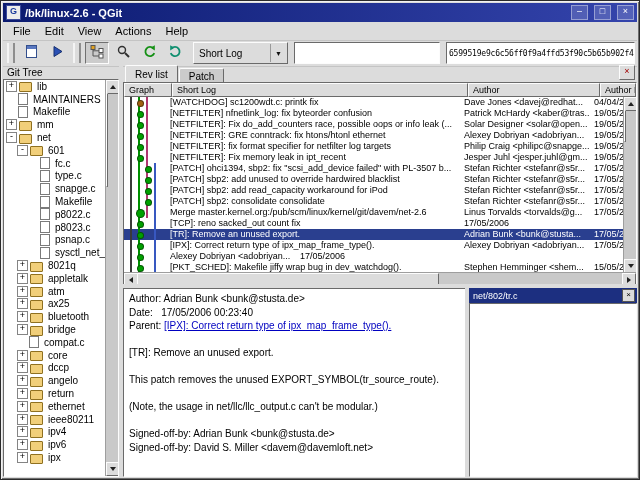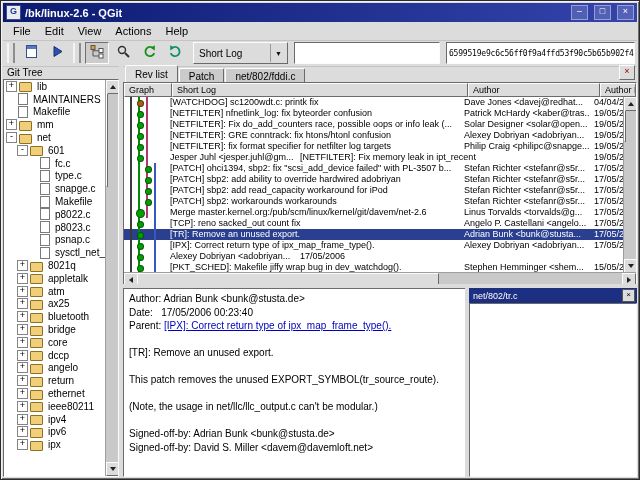--- a/index.html
+++ b/index.html
@@ -305,20 +305,26 @@
             <span class="tree-label">bluetooth</span>
           </div>
           <div class="tree-row">
             <span style="flex: 0 0 auto; width: 13px;"></span>
             <span class="expander">+</span>
             <div class="folder-icon"></div>
             <span class="tree-label">bridge</span>
           </div>
           <div class="tree-row">
             <span style="flex: 0 0 auto; width: 13px;"></span>
+            <span class="expander-ph"></span>
+            <div class="file-icon"></div>
+            <span class="tree-label">compat.c</span>
+          </div>
+          <div class="tree-row">
+            <span style="flex: 0 0 auto; width: 13px;"></span>
             <span class="expander">+</span>
             <div class="folder-icon"></div>
             <span class="tree-label">core</span>
           </div>
           <div class="tree-row">
             <span style="flex: 0 0 auto; width: 13px;"></span>
             <span class="expander">+</span>
             <div class="folder-icon"></div>
             <span class="tree-label">dccp</span>
           </div>
@@ -378,21 +384,20 @@
   </div>
 
   <div class="splitter splitter-side"></div>
 
   <div class="content">
 
     <div class="tabbar">
       <div class="tabs-holder" style="display:flex;align-items:flex-end">
           <div class="tab active">Rev list</div>
           <div class="tab">Patch</div>
-          <div class="tab">net/802/fddi.c</div>
         </div>
       <div class="tab-fill"></div>
       <div class="tab-close">×</div>
     </div>
 
     <div class="listview">
       <div class="lv-header">
           <div class="hcell hc-graph">Graph</div>
           <div class="hcell hc-log">Short Log</div>
           <div class="hcell hc-author">Author</div>
@@ -432,21 +437,21 @@
             <div class="cell c-author">Solar Designer &lt;solar@open...</div>
             <div class="cell c-author-date">19/05/2006</div>
           </div>
           <div class="lv-row">
             <div class="cell graph-cell">
               <i class="lane" style="left: 6px; background: rgb(58, 58, 58);"></i>
               <i class="lane" style="left: 14px; background: rgb(0, 143, 0);"></i>
               <i class="lane" style="left: 22px; background: rgb(176, 56, 112);"></i>
               <i class="dot" style="left: 13px; background: rgb(0, 160, 0);"></i>
             </div>
-            <div class="cell c-short-log">[NETFILTER]: GRE conntrack: fix htons/htonl confusion</div>
+            <div class="cell c-short-log">[NETFILTER]: GRE conntrack: fix htons/htonl ethernet</div>
             <div class="cell c-author">Alexey Dobriyan &lt;adobriyan...</div>
             <div class="cell c-author-date">19/05/2006</div>
           </div>
           <div class="lv-row">
             <div class="cell graph-cell">
               <i class="lane" style="left: 6px; background: rgb(58, 58, 58);"></i>
               <i class="lane" style="left: 14px; background: rgb(0, 143, 0);"></i>
               <i class="lane" style="left: 22px; background: rgb(176, 56, 112);"></i>
               <i class="dot" style="left: 13px; background: rgb(0, 160, 0);"></i>
             </div>
@@ -454,22 +459,22 @@
             <div class="cell c-author">Philip Craig &lt;philipc@snapge...</div>
             <div class="cell c-author-date">19/05/2006</div>
           </div>
           <div class="lv-row">
             <div class="cell graph-cell">
               <i class="lane" style="left: 6px; background: rgb(58, 58, 58);"></i>
               <i class="lane" style="left: 14px; background: rgb(0, 143, 0);"></i>
               <i class="lane" style="left: 22px; background: rgb(176, 56, 112);"></i>
               <i class="dot" style="left: 13px; background: rgb(0, 160, 0);"></i>
             </div>
+            <div class="cell c-short-log">[NETFILTER]: Fix memory leak in ipt_recent</div>
             <div class="cell c-author">Jesper Juhl &lt;jesper.juhl@gm...</div>
-            <div class="cell c-short-log">[NETFILTER]: Fix memory leak in ipt_recent</div>
             <div class="cell c-author-date">19/05/2006</div>
           </div>
           <div class="lv-row">
             <div class="cell graph-cell">
               <i class="lane" style="left: 6px; background: rgb(58, 58, 58);"></i>
               <i class="lane" style="left: 14px; background: rgb(0, 143, 0);"></i>
               <i class="lane" style="left: 22px; background: rgb(176, 56, 112);"></i>
               <i class="lane" style="left: 30px; background: rgb(56, 88, 192);"></i>
               <i class="dot" style="left: 21px; background: rgb(0, 160, 0);"></i>
             </div>
@@ -478,21 +483,21 @@
             <div class="cell c-author-date">17/05/2006</div>
           </div>
           <div class="lv-row">
             <div class="cell graph-cell">
               <i class="lane" style="left: 6px; background: rgb(58, 58, 58);"></i>
               <i class="lane" style="left: 14px; background: rgb(0, 143, 0);"></i>
               <i class="lane" style="left: 22px; background: rgb(176, 56, 112);"></i>
               <i class="lane" style="left: 30px; background: rgb(56, 88, 192);"></i>
               <i class="dot" style="left: 21px; background: rgb(0, 160, 0);"></i>
             </div>
-            <div class="cell c-short-log">[PATCH] sbp2: add ability to override hardwired adobriyan</div>
+            <div class="cell c-short-log">[PATCH] sbp2: add unused to override hardwired blacklist</div>
             <div class="cell c-author">Stefan Richter &lt;stefanr@s5r...</div>
             <div class="cell c-author-date">17/05/2006</div>
           </div>
           <div class="lv-row">
             <div class="cell graph-cell">
               <i class="lane" style="left: 6px; background: rgb(58, 58, 58);"></i>
               <i class="lane" style="left: 14px; background: rgb(0, 143, 0);"></i>
               <i class="lane" style="left: 22px; background: rgb(176, 56, 112);"></i>
               <i class="lane" style="left: 30px; background: rgb(56, 88, 192);"></i>
               <i class="dot" style="left: 21px; background: rgb(0, 160, 0);"></i>
@@ -502,21 +507,21 @@
             <div class="cell c-author-date">17/05/2006</div>
           </div>
           <div class="lv-row">
             <div class="cell graph-cell">
               <i class="lane" style="left: 6px; background: rgb(58, 58, 58);"></i>
               <i class="lane" style="left: 14px; background: rgb(0, 143, 0);"></i>
               <i class="lane" style="left: 22px; background: rgb(176, 56, 112);"></i>
               <i class="lane" style="left: 30px; background: rgb(56, 88, 192);"></i>
               <i class="dot" style="left: 21px; background: rgb(0, 160, 0);"></i>
             </div>
-            <div class="cell c-short-log">[PATCH] sbp2: workarounds workarounds</div>
+            <div class="cell c-short-log">[PATCH] sbp2: consolidate consolidate</div>
             <div class="cell c-author">Stefan Richter &lt;stefanr@s5r...</div>
             <div class="cell c-author-date">17/05/2006</div>
           </div>
           <div class="lv-row">
             <div class="cell graph-cell">
               <i class="lane" style="left: 6px; background: rgb(58, 58, 58);"></i>
               <i class="lane" style="left: 14px; background: rgb(0, 143, 0);"></i>
               <i class="lane" style="left: 22px; background: rgb(176, 56, 112);"></i>
               <i class="lane" style="left: 30px; background: rgb(56, 88, 192);"></i>
               <i class="dot merge" style="left: 12px; background: rgb(0, 160, 0);"></i>
@@ -526,21 +531,20 @@
             <div class="cell c-author-date">17/05/2006</div>
           </div>
           <div class="lv-row">
             <div class="cell graph-cell">
               <i class="lane" style="left: 6px; background: rgb(58, 58, 58);"></i>
               <i class="lane" style="left: 14px; background: rgb(0, 143, 0);"></i>
               <i class="lane" style="left: 30px; background: rgb(56, 88, 192);"></i>
               <i class="dot" style="left: 13px; background: rgb(0, 160, 0);"></i>
             </div>
             <div class="cell c-short-log">[TCP]: reno sacked_out count fix</div>
-            <div class="cell c-author">Angelo P. Castellani &lt;angelo...</div>
             <div class="cell c-author-date">17/05/2006</div>
           </div>
           <div class="lv-row selected">
             <div class="cell graph-cell">
               <i class="lane" style="left: 6px; background: rgb(58, 58, 58);"></i>
               <i class="lane" style="left: 14px; background: rgb(0, 143, 0);"></i>
               <i class="lane" style="left: 30px; background: rgb(56, 88, 192);"></i>
               <i class="dot" style="left: 13px; background: rgb(0, 160, 0);"></i>
             </div>
             <div class="cell c-short-log">[TR]: Remove an unused export.</div>

